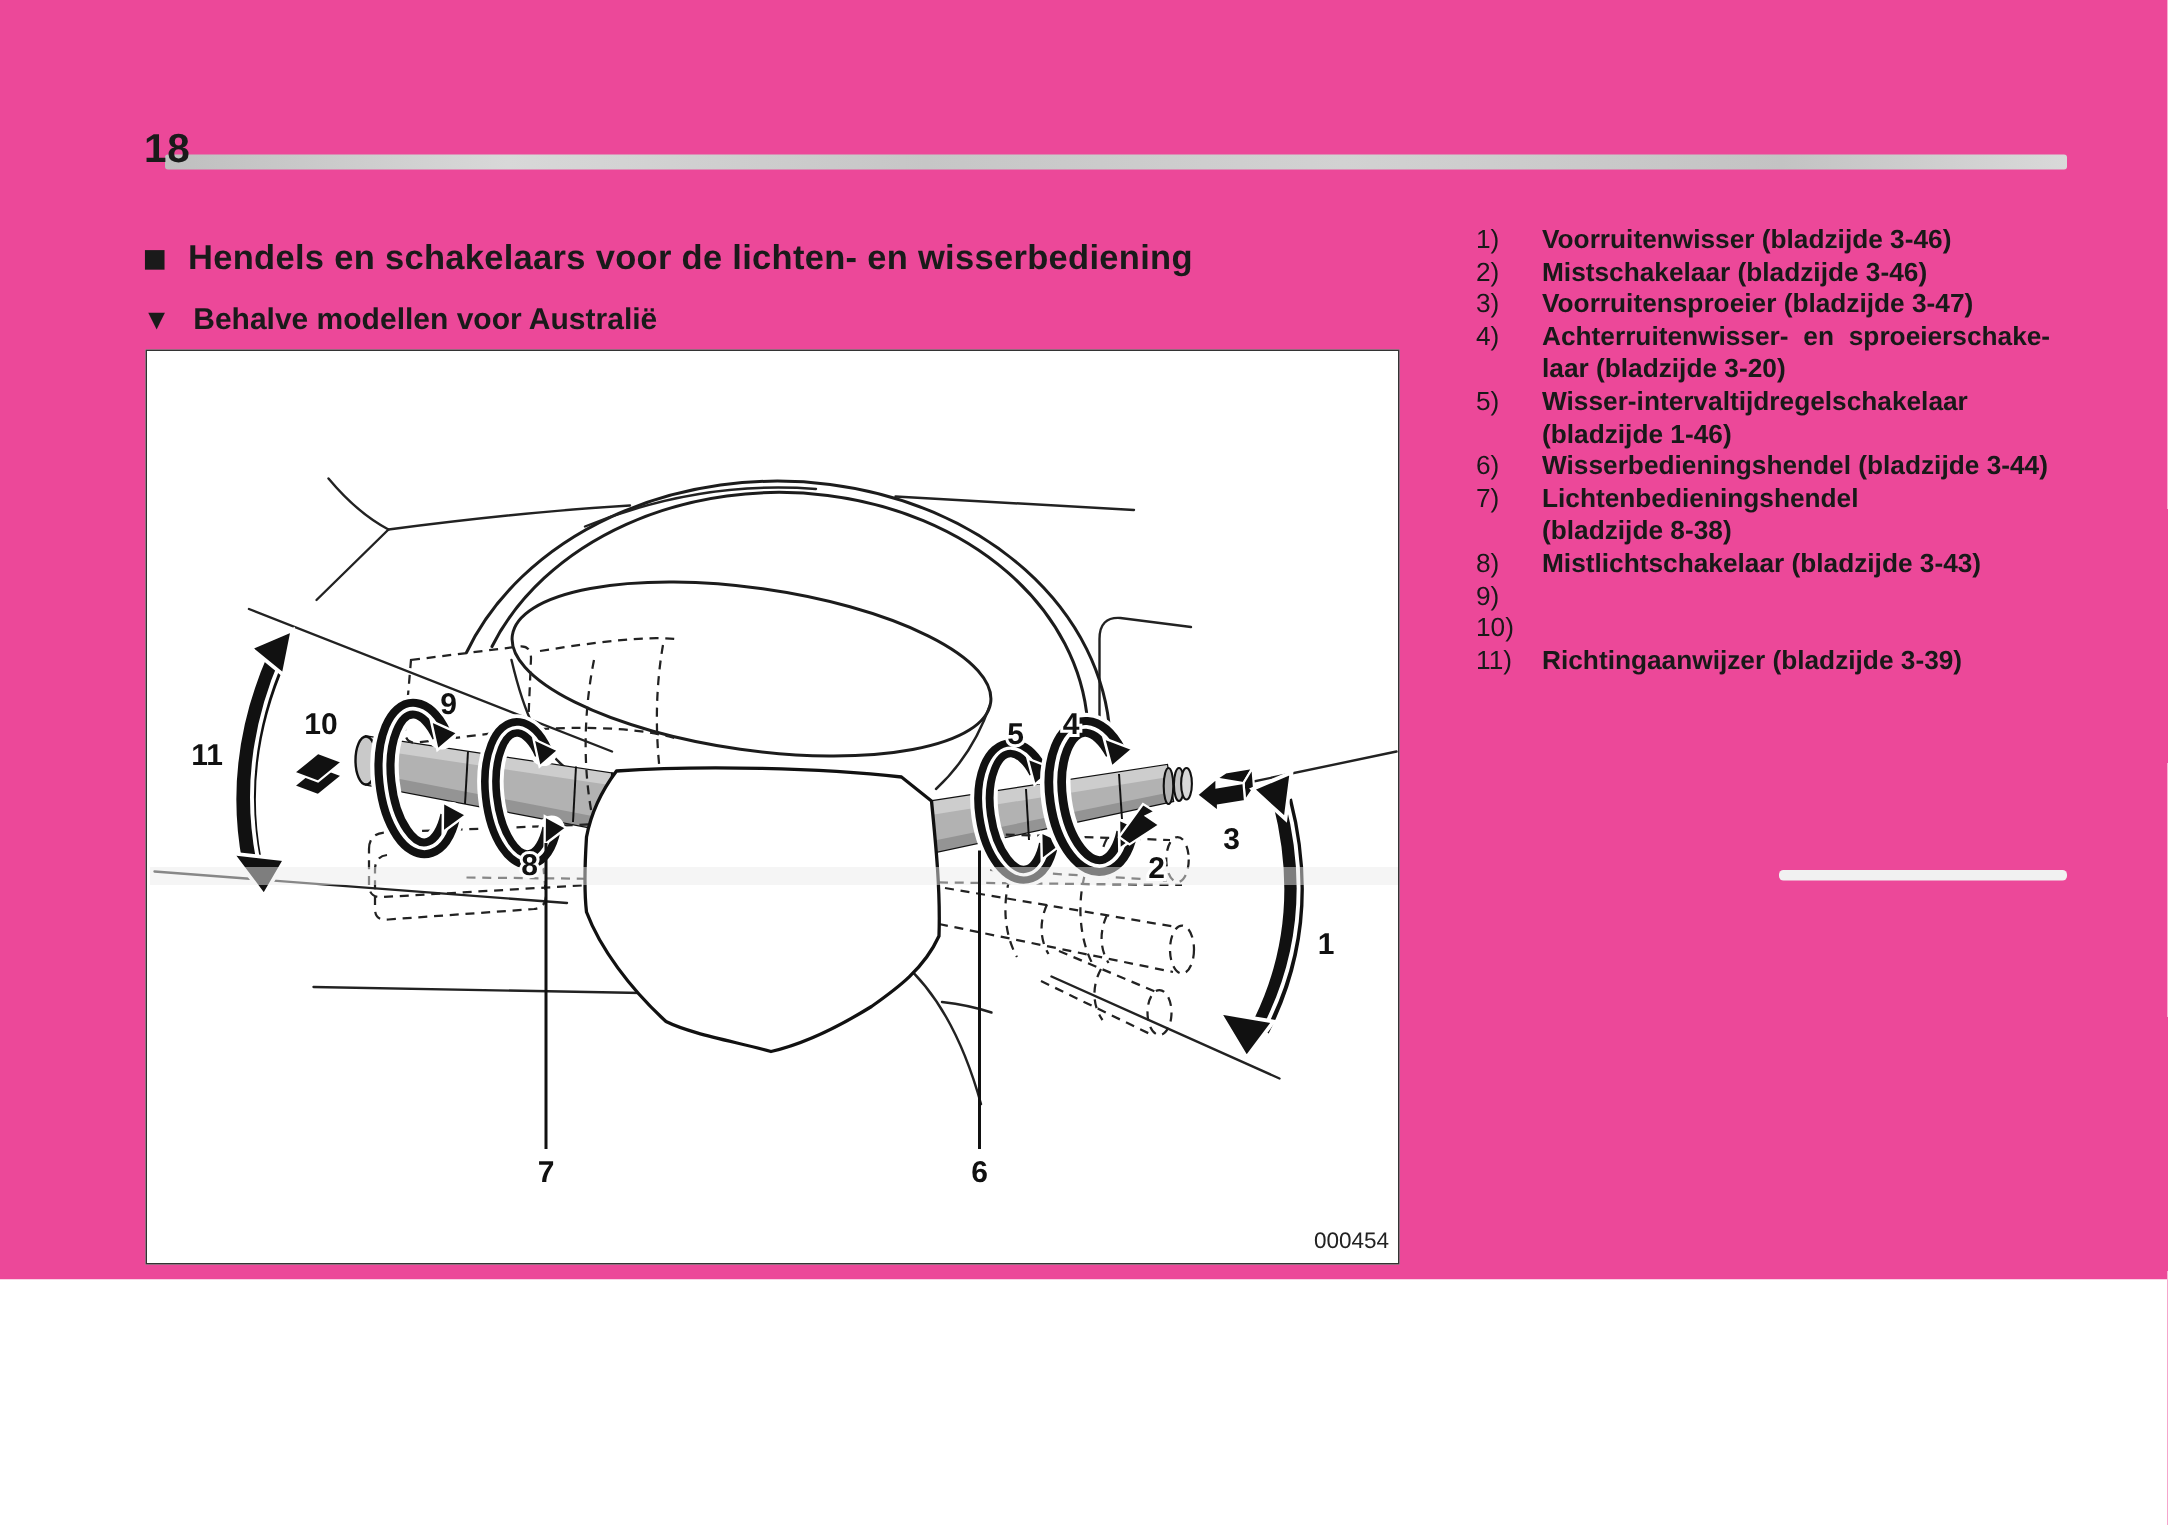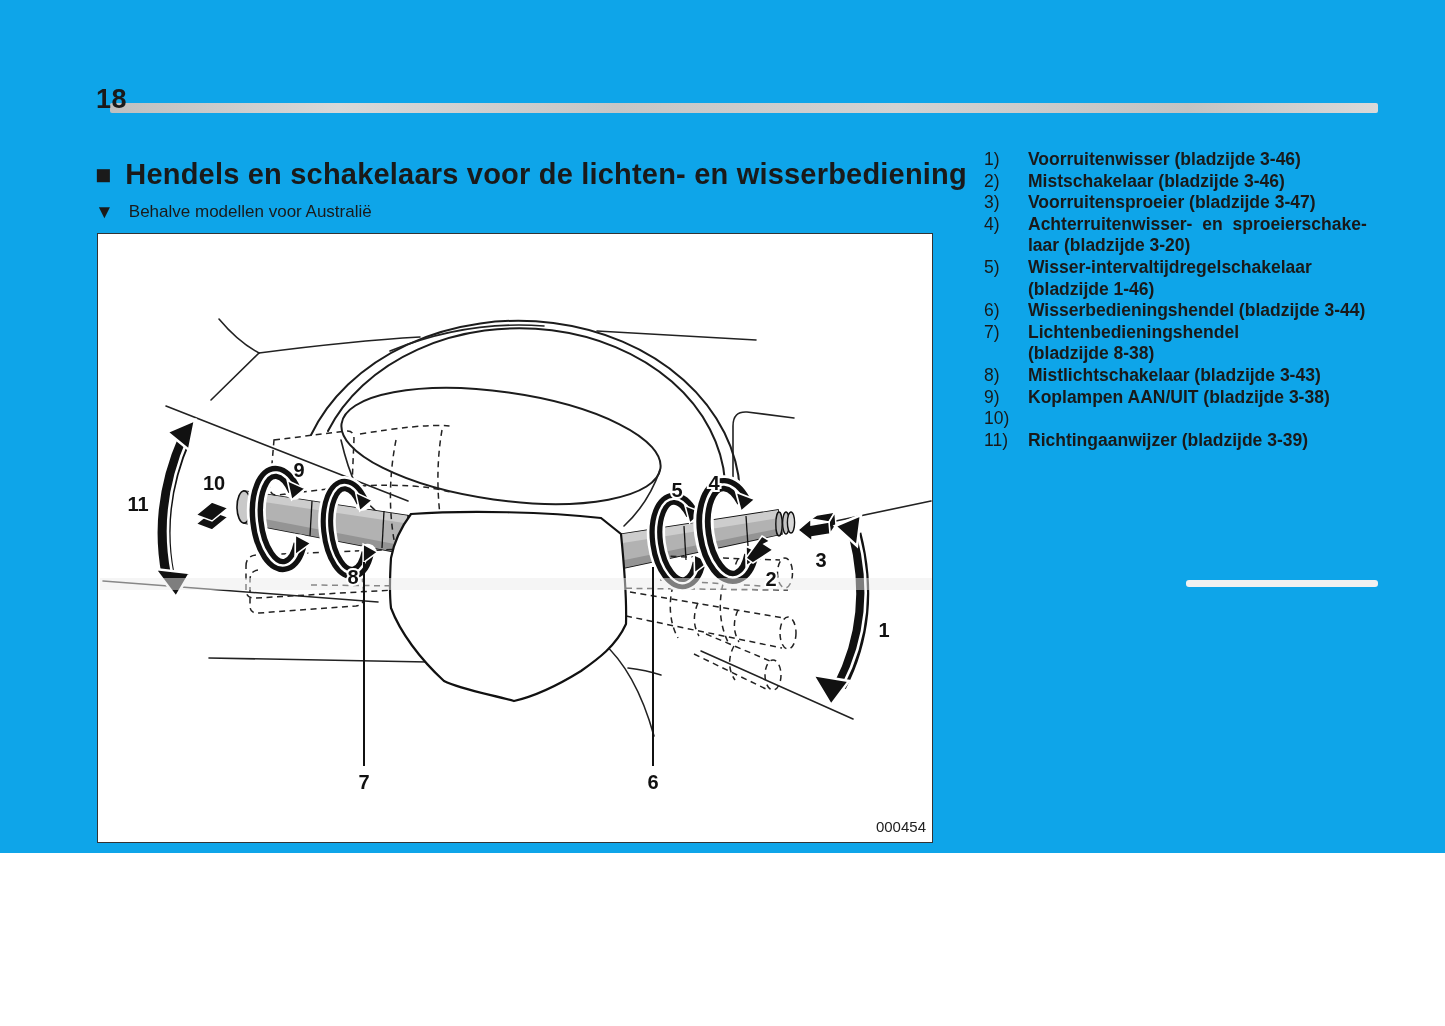--- a/index.html
+++ b/index.html
@@ -1,32 +1,32 @@
 <!DOCTYPE html>
 <html><head>
 <meta charset="utf-8">
 <style>
   html,body{margin:0;padding:0;background:#ffffff;}
-  #page{position:relative;width:1445px;height:853px;background:#0ea5e9;
+  #page{position:relative;width:1445px;height:853px;background:#ec4899;
         font-family:"Liberation Sans",sans-serif;color:#1a1a1a;overflow:hidden;}
 
   
   #page-number{position:absolute;left:96px;top:84px;font-size:27px;font-weight:bold;
                letter-spacing:0.5px;z-index:2;}
   #header-rule{position:absolute;left:110px;top:103px;width:1268px;height:10px;
                background:linear-gradient(90deg,#bfbfbf,#d8d8d8 18%,#c6c6c6 40%,#d2d2d2 62%,#c3c3c3 85%,#d9d9d9);
                border-radius:2px;z-index:1;}
 
   
   #section-heading{position:absolute;left:95px;top:158px;display:flex;align-items:center;gap:14px;}
   #section-heading .sq{font-size:27px;line-height:20px;}
-  #section-heading .ttl{font-size:29px;font-weight:bold;letter-spacing:0.2px;}
+  #section-heading .ttl{font-size:23px;font-weight:bold;letter-spacing:0.2px;}
   #subsection-heading{position:absolute;left:95px;top:202px;display:flex;align-items:center;gap:15px;}
   #subsection-heading .tri{font-size:19px;line-height:16px;}
-  #subsection-heading .ttl{font-size:17px;font-weight:normal;}
+  #subsection-heading .ttl{font-size:20px;font-weight:bold;}
 
   
   #figure-panel{position:absolute;left:97px;top:233px;width:836px;height:610px;
                 border:1.6px solid #333;background:#fff;box-sizing:border-box;}
   #figure-panel svg{position:absolute;left:0;top:0;}
 
   
   .ln{stroke:#222;stroke-width:1.6;fill:none;stroke-linecap:round;}
   .ln2{stroke:#1c1c1c;stroke-width:2;fill:none;stroke-linecap:round;}
   .dash{stroke:#222;stroke-width:1.5;fill:none;stroke-dasharray:6 4.5;stroke-linecap:butt;}
@@ -272,21 +272,20 @@
           <span class="num">7)</span>
           <span class="txt">Lichtenbedieningshendel
 (bladzijde 8-38)</span>
         </li>
       <li>
           <span class="num">8)</span>
           <span class="txt">Mistlichtschakelaar (bladzijde 3-43)</span>
         </li>
       <li>
           <span class="num">9)</span>
-          <span class="txt">Koplampen AAN/UIT (bladzijde 3-38)</span>
         </li>
       <li>
           <span class="num">10)</span>
         </li>
       <li>
           <span class="num">11)</span>
           <span class="txt">Richtingaanwijzer (bladzijde 3-39)</span>
         </li>
     </ol>
   </div>

